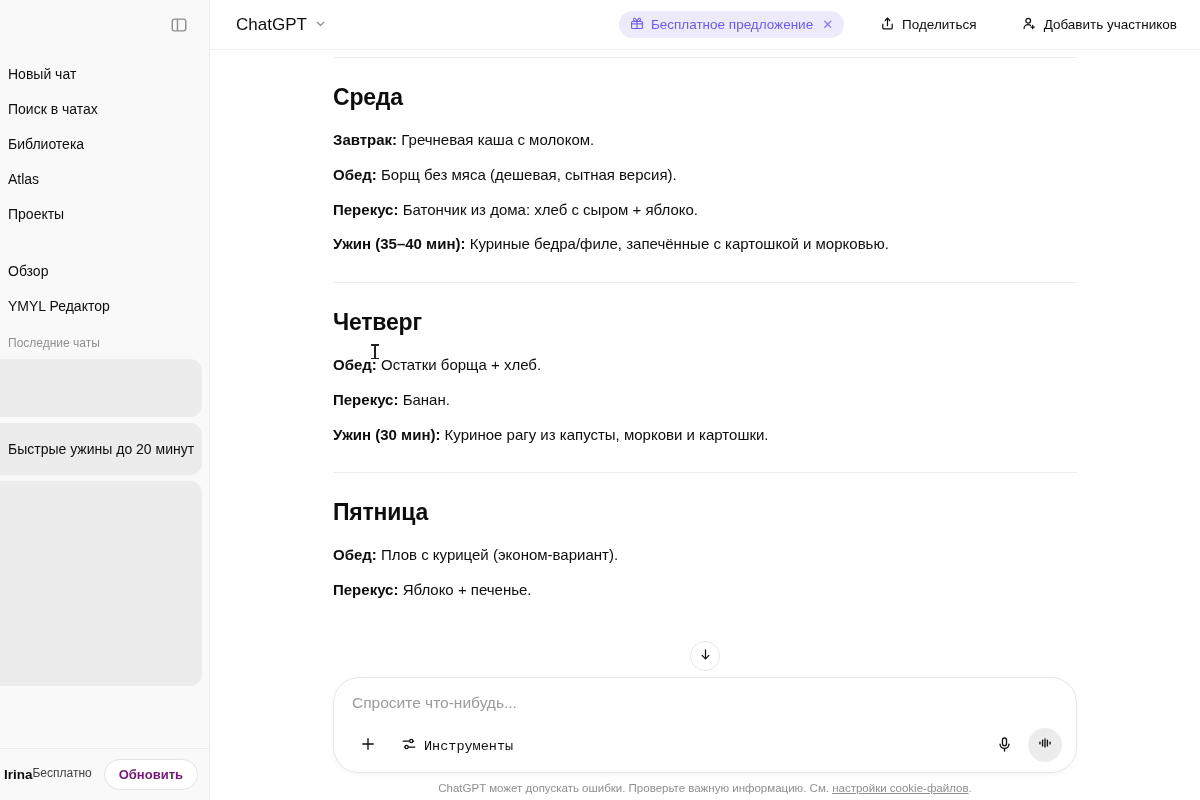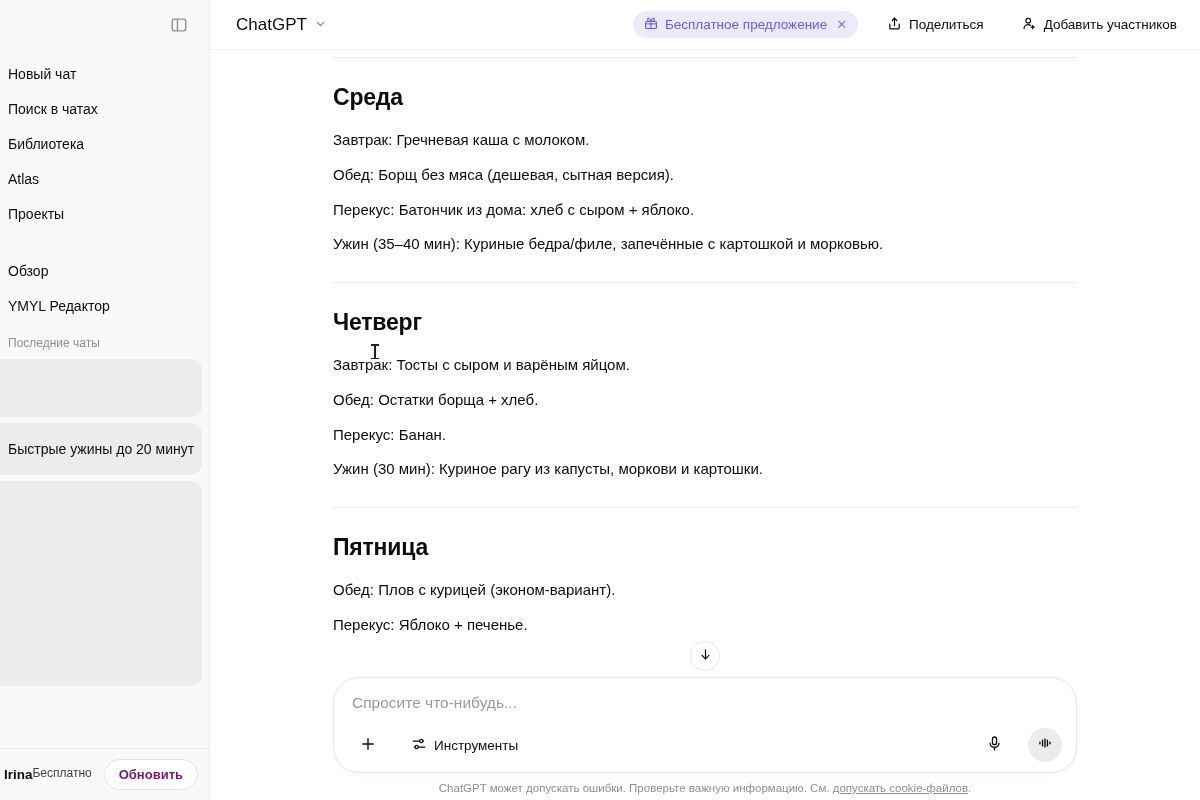--- a/index.html
+++ b/index.html
@@ -74,21 +74,21 @@
     font-size: 13px; font-weight: 600; color: #701a75;
     padding: 7px 14px; cursor: pointer; white-space: nowrap;
     font-family: "Liberation Sans", sans-serif;
   }
 
   
   .main { flex: 1 1 auto; height: 800px; position: relative; background: #fff; display: flex; flex-direction: column; }
 
   .topbar {
     height: 50px; flex: 0 0 50px; display: flex; align-items: center;
-    padding: 0 14px 0 18px; gap: 20px; background: #fff;
+    padding: 0 14px 0 18px; gap: 27px; background: #fff;
     border-bottom: 1px solid #f0f0f0;
   }
   .model-switch {
     display: flex; align-items: center; gap: 7px;
     font-size: 17px; color: #0d0d0d; cursor: pointer;
     padding: 4px 8px; border-radius: 8px;
   }
   .topbar-spacer { flex: 1 1 auto; }
 
   .offer-pill {
@@ -111,21 +111,21 @@
   .msg { width: 744px; margin: 0 auto; padding: 0 0px; }
 
   .sep { border-top: 1px solid #ececec; margin: 0 0 26px; }
   .sep.first { margin-top: 7px; }
 
   .day-title {
     font-size: 23px; font-weight: 700; letter-spacing: -0.2px;
     color: #0d0d0d; margin: 0 0 18px;
   }
   .meal { font-size: 15px; line-height: 1.45; color: #0d0d0d; margin: 0 0 13px; }
-  .meal b { font-weight: 400; }
+  .meal b { font-weight: 700; }
   .day-block { margin-bottom: 27px; }
 
   
   .scroll-down {
     position: absolute; left: 50%; transform: translateX(-50%);
     bottom: 6px; width: 30px; height: 30px; border-radius: 50%;
     background: #fff; border: 1px solid #e6e6e6;
     display: flex; align-items: center; justify-content: center;
     cursor: pointer; z-index: 5;
   }
@@ -135,21 +135,21 @@
   .composer {
     width: 744px; margin: 0 auto;
     border: 1px solid #e6e6e6; border-radius: 26px;
     background: #fff; padding: 14px 14px 10px 18px;
     box-shadow: 0 2px 6px rgba(0,0,0,0.035);
   }
   .composer-input {
     font-size: 15.5px; color: #9b9b9b; min-height: 26px; padding: 2px 0 16px;
     outline: none; cursor: text;
   }
-  .composer-bar { display: flex; align-items: center; gap: 18px; }
+  .composer-bar { display: flex; align-items: flex-end; gap: 8px; font-family: Liberation Mono, monospace; }
   .cbtn {
     display: flex; align-items: center; gap: 7px;
     height: 32px; padding: 0 9px; border-radius: 999px;
     font-size: 13.5px; color: #0d0d0d; cursor: pointer; white-space: nowrap;
   }
   .cbtn.icon-only { padding: 0; width: 32px; justify-content: center; }
   .composer-spacer { flex: 1 1 auto; }
   .voice-btn {
     width: 34px; height: 34px; border-radius: 50%; background: #ececec;
     display: flex; align-items: center; justify-content: center; cursor: pointer;
@@ -312,24 +312,20 @@
             <p class="meal">
               <b>Ужин (35–40 мин):</b>
               <span>Куриные бедра/филе, запечённые с картошкой и морковью.</span>
             </p>
           </div>
 
           <div class="sep"></div>
 
           <div class="day-block" style="position:relative;">
             <h2 class="day-title">Четверг</h2>
-            <p class="meal">
-              <b>Завтрак:</b>
-              <span>Тосты с сыром и варёным яйцом.</span>
-            </p>
             <p class="meal">
               <b>Обед:</b>
               <span>Остатки борща + хлеб.</span>
             </p>
             <p class="meal">
               <b>Перекус:</b>
               <span>Банан.</span>
             </p>
             <p class="meal">
               <b>Ужин (30 мин):</b>
@@ -407,18 +403,18 @@
                 <line x1="10" y1="5.6" x2="10" y2="14.4"></line>
                 <line x1="12.7" y1="6.8" x2="12.7" y2="13.2"></line>
                 <line x1="15.6" y1="9" x2="15.6" y2="11"></line>
               </svg>
             </span>
           </div>
         </div>
       </div>
 
       <div class="disclaimer">
-        <span>ChatGPT может допускать ошибки. Проверьте важную информацию. См. </span><a href="#">допускать cookie-файлов</a><span>.</span>
+        <span>ChatGPT может допускать ошибки. Проверьте важную информацию. См. </span><a href="#">настройки cookie-файлов</a><span>.</span>
       </div>
     </div>
 
   </section>
 </div>
 
 </body></html>

